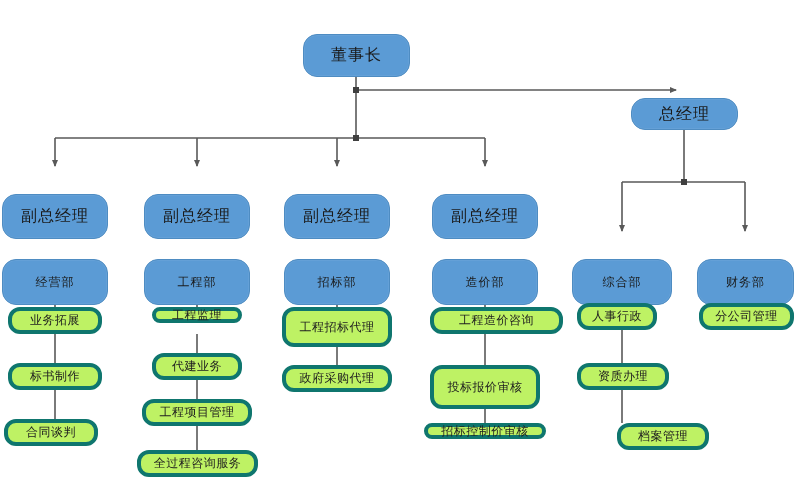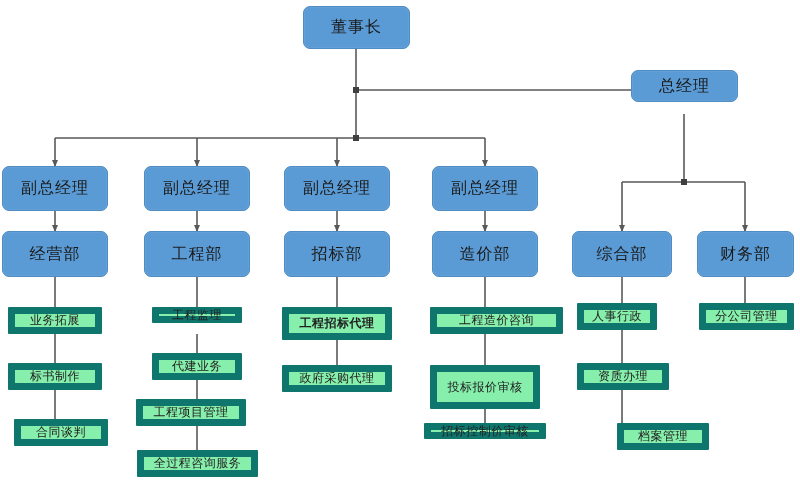--- a/index.html
+++ b/index.html
@@ -29,33 +29,34 @@
     box-sizing: border-box;
     display: flex;
     align-items: center;
     justify-content: center;
     text-align: center;
     z-index: 2;
   }
   .node-blue {
     background: #5b9bd5;
     border: 1px solid #4e8cc2;
-    border-radius: 7px;
+    border-radius: 14px;
     color: #1a1a1a;
     font-size: 16px;
     letter-spacing: 1px;
     box-shadow: inset 0 0 0 1px rgba(255,255,255,0.06);
+    margin-top: 28px;
   }
   .node-blue.dept {
-    font-size: 16px;
+    font-size: 12px;
   }
   .node-white {
-    background: #86efac;
-    border: 7px solid #0f766e;
-    border-radius: 1px;
+    background: #bef264;
+    border: 4px solid #0f766e;
+    border-radius: 12px;
     color: #202020;
     font-size: 12px;
     letter-spacing: 0.5px;
   }
   .node-white.wide {
     font-size: 12px;
   }
 </style>
 </head>
 <body>
@@ -161,38 +162,38 @@
   <div class="node node-blue dept" style="left:697px; top:231px; width:97px; height:46px;">
     <span>财务部</span>
   </div>
 
   <div class="node node-white" style="left:8px; top:307px; width:94px; height:27px;">
     <span>业务拓展</span>
   </div>
   <div class="node node-white" style="left:8px; top:363px; width:94px; height:27px;">
     <span>标书制作</span>
   </div>
-  <div class="node node-white" style="left:14px; top:419px; width:94px; height:27px;text-align:center;">
+  <div class="node node-white" style="left:4px; top:419px; width:94px; height:27px;text-align:center;">
     <span>合同谈判</span>
   </div>
 
   <div class="node node-white" style="left:152px; top:307px; width:90px; height:16px;">
     <span>工程监理</span>
   </div>
   <div class="node node-white" style="left:152px; top:353px; width:90px; height:27px;">
     <span>代建业务</span>
   </div>
-  <div class="node node-white" style="left:136px; top:399px; width:110px; height:27px;align-items:center;">
+  <div class="node node-white" style="left:142px; top:399px; width:110px; height:27px;align-items:center;">
     <span>工程项目管理</span>
   </div>
   <div class="node node-white wide" style="left:137px; top:450px; width:121px; height:27px;">
     <span>全过程咨询服务</span>
   </div>
 
-  <div class="node node-white" style="left:282px; top:307px; width:110px; height:33px;font-weight:bold;">
+  <div class="node node-white" style="left:282px; top:307px; width:110px; height:40px;">
     <span>工程招标代理</span>
   </div>
   <div class="node node-white" style="left:282px; top:365px; width:110px; height:27px;">
     <span>政府采购代理</span>
   </div>
 
   <div class="node node-white" style="left:430px; top:307px; width:133px; height:27px;">
     <span>工程造价咨询</span>
   </div>
   <div class="node node-white" style="left:430px; top:365px; width:110px; height:44px;">

